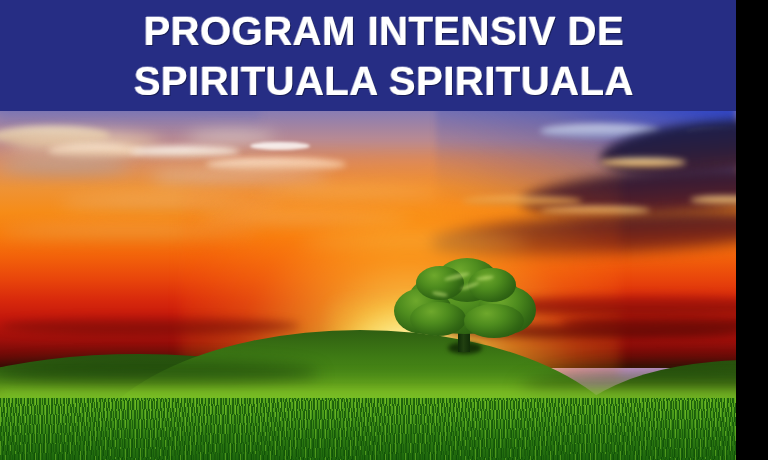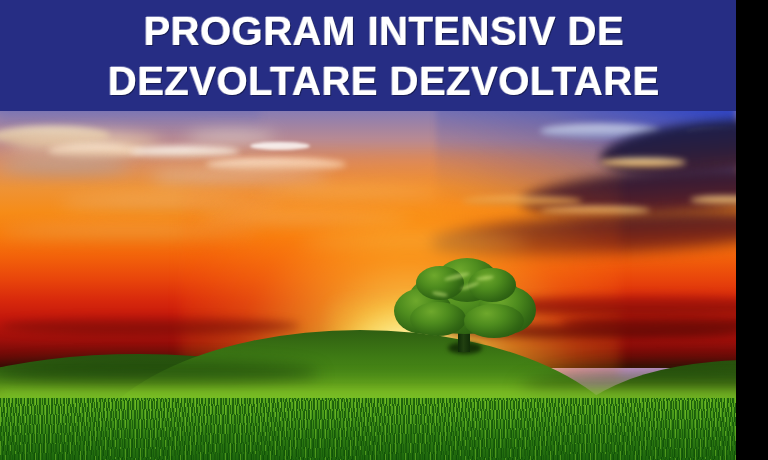--- a/index.html
+++ b/index.html
@@ -414,16 +414,16 @@
       <div class="canopy-hl" style="left:52px; top:16px; width:26px; height:5px; transform:rotate(-14deg);"></div>
       <div class="canopy-hl" style="left:68px; top:26px; width:20px; height:4px; transform:rotate(-20deg);"></div>
       <div class="canopy-hl" style="left:40px; top:34px; width:16px; height:4px; transform:rotate(10deg);"></div>
       <div class="canopy-hl" style="left:84px; top:18px; width:18px; height:4px; transform:rotate(-8deg);"></div>
     </div>
 
   </div>
 
   <div class="banner">
     <div class="banner-line line1">PROGRAM INTENSIV DE</div>
-    <div class="banner-line line2">DEZVOLTARE DEZVOLTARE</div>
+    <div class="banner-line line2">SPIRITUALA SPIRITUALA</div>
   </div>
 
 </div>
 
 </body></html>

